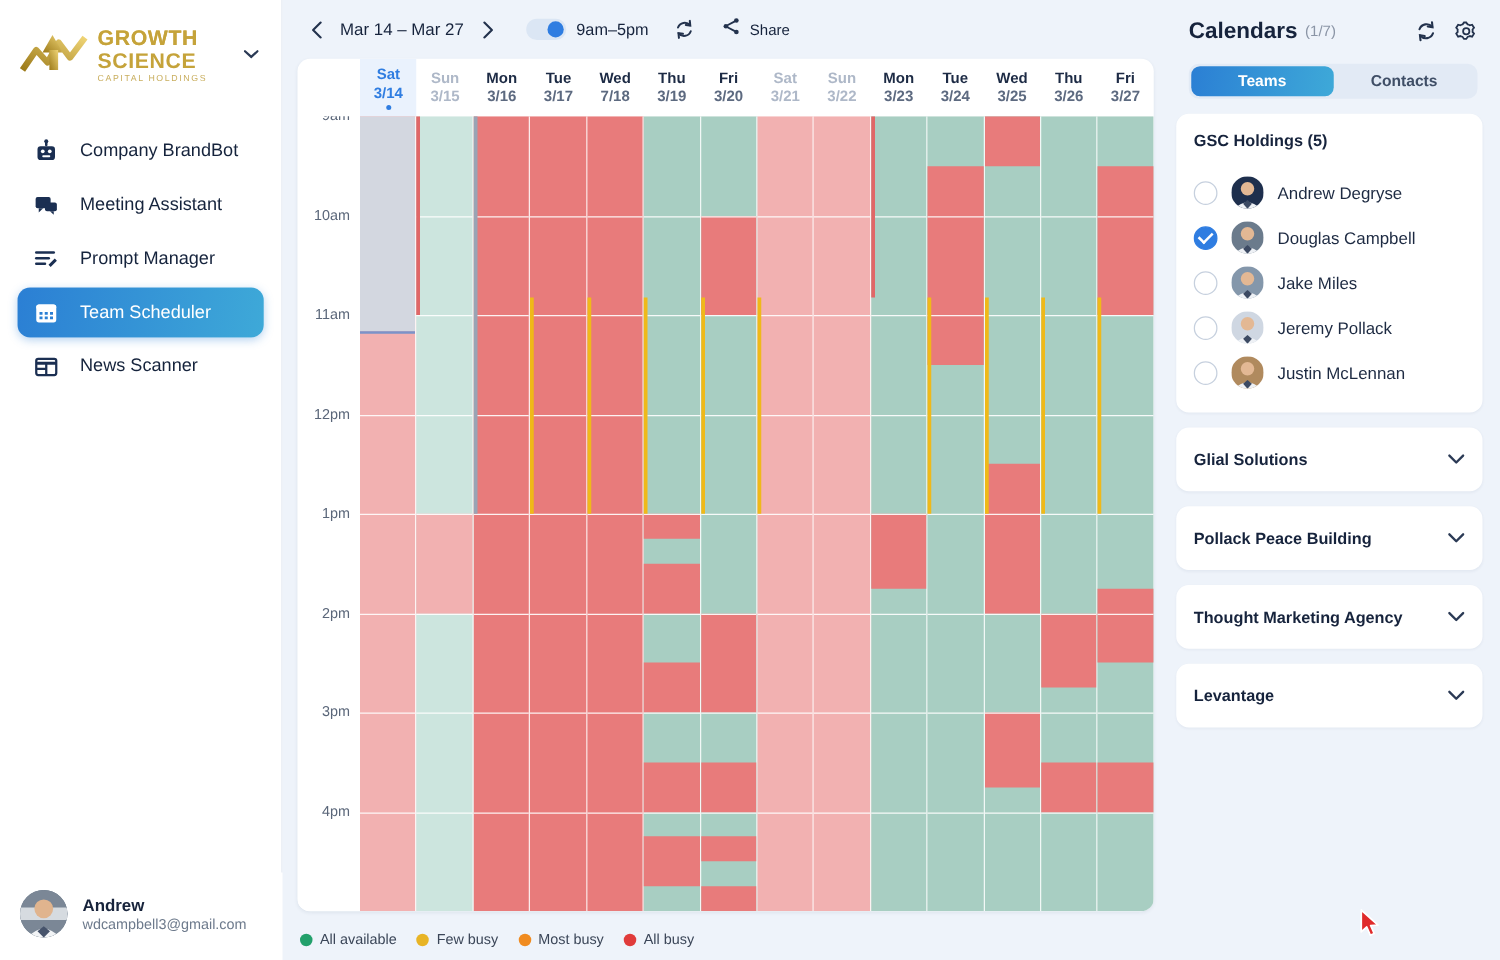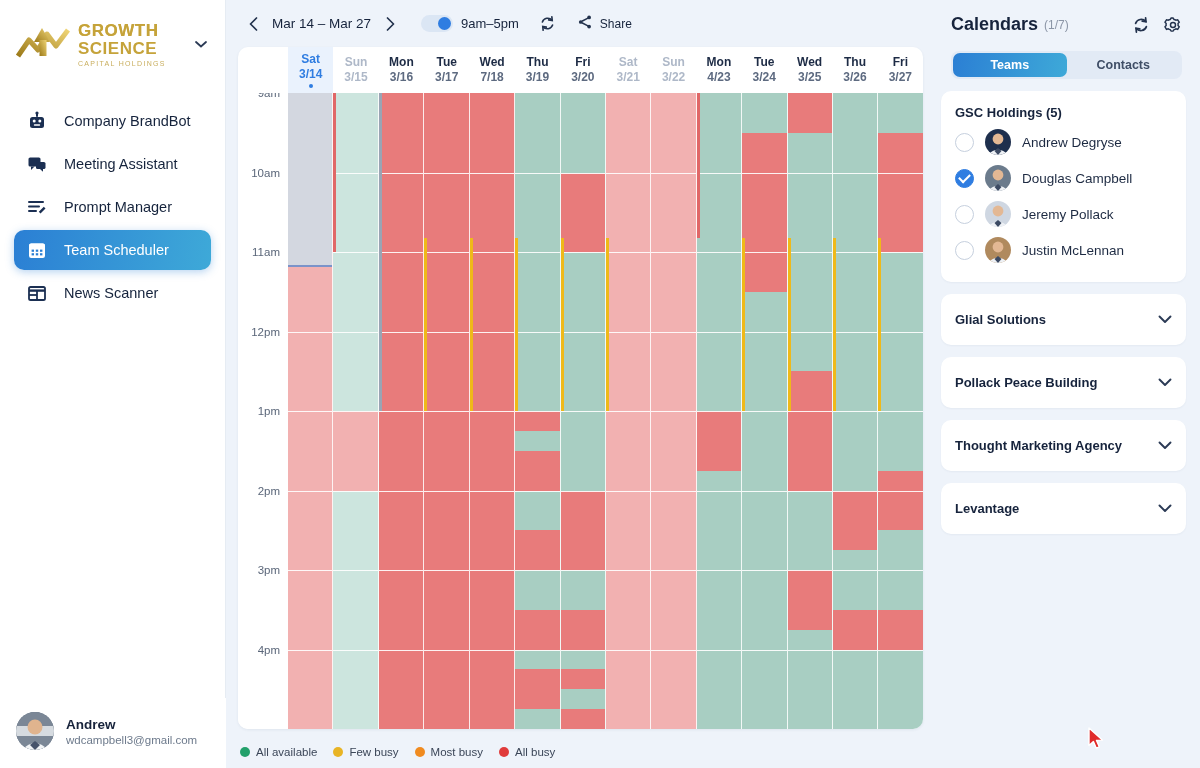--- a/index.html
+++ b/index.html
@@ -102,21 +102,21 @@
   .rtitle { font-size: 18px; font-weight: bold; color: #16233c; }
   .rcount { font-size: 12px; color: #8b95a6; margin-left: 6px; font-weight: normal; }
   .ricons { margin-left: auto; display: flex; gap: 14px; align-items: center; color: #2b3a55; }
   .ricon { cursor: pointer; display: flex; }
   .segmented { margin-top: 16px; height: 28px; background: #e2eaf5; border-radius: 8px; display: flex; padding: 2px; }
   .seg { flex: 1 1 0; display: flex; align-items: center; justify-content: center; font-size: 12.5px;
          font-weight: bold; color: #3f4e66; border-radius: 7px; cursor: pointer; }
   .seg.active { background: linear-gradient(100deg,#2b7fd4,#3ea9d8); color: #fff; }
 
   .card { background: #fff; border-radius: 10px; padding: 14px 14px; box-shadow: 0 1px 2px rgba(30,50,90,.05); }
-  .grp-title { font-size: 13px; font-weight: bold; color: #16233c; margin-bottom: 4px; }
+  .grp-title { font-size: 13px; font-weight: bold; color: #16233c; margin-bottom: 16px; }
   .member { display: flex; align-items: center; gap: 11px; padding: 5px 0; cursor: pointer; }
   .check { width: 19px; height: 19px; border-radius: 50%; border: 1.6px solid #c6d0de; flex: 0 0 19px;
            display: flex; align-items: center; justify-content: center; }
   .check.on { background: #2f7de1; border-color: #2f7de1; }
   .check.on:after { content: ""; width: 9px; height: 5px; border-left: 2px solid #fff; border-bottom: 2px solid #fff;
                     transform: rotate(-45deg) translate(1px,-1px); }
   .avatar-sm { width: 26px; height: 26px; border-radius: 50%; flex: 0 0 26px; overflow: hidden; position: relative; }
   .mname { font-size: 13.5px; color: #1d2a42; }
   .collapsible { display: flex; align-items: center; padding: 4px 0; cursor: pointer; }
   .collapsible .ct { font-size: 13px; font-weight: bold; color: #16233c; }
@@ -311,21 +311,21 @@
           <div class="dayhead weekend">
             <span class="dw">Sat</span>
             <span class="dd">3/21</span>
           </div>
           <div class="dayhead weekend">
             <span class="dw">Sun</span>
             <span class="dd">3/22</span>
           </div>
           <div class="dayhead">
             <span class="dw">Mon</span>
-            <span class="dd">4/23</span>
+            <span class="dd">3/23</span>
           </div>
           <div class="dayhead">
             <span class="dw">Tue</span>
             <span class="dd">3/24</span>
           </div>
           <div class="dayhead">
             <span class="dw">Wed</span>
             <span class="dd">3/25</span>
           </div>
           <div class="dayhead">
@@ -581,20 +581,30 @@
                 <rect width="26" height="26" fill="#6b7b8c"></rect>
                 <circle cx="13" cy="10" r="5.4" fill="#e3b894"></circle>
                 <path d="M2.5 26 Q13 15.5 23.5 26 Z" fill="#eef1f5"></path>
                 <path d="M9.5 22 L13 26 L16.5 22 L13 19 Z" fill="#3c4a63"></path>
               </svg></span>
             <span class="mname">Douglas Campbell</span>
           </div>
           <div class="member">
             <span class="check"></span>
             <span class="avatar-sm"><svg width="26" height="26" viewBox="0 0 26 26">
+                <rect width="26" height="26" fill="#8497ab"></rect>
+                <circle cx="13" cy="10" r="5.4" fill="#e3b894"></circle>
+                <path d="M2.5 26 Q13 15.5 23.5 26 Z" fill="#eef1f5"></path>
+                <path d="M9.5 22 L13 26 L16.5 22 L13 19 Z" fill="#3c4a63"></path>
+              </svg></span>
+            <span class="mname">Jake Miles</span>
+          </div>
+          <div class="member">
+            <span class="check"></span>
+            <span class="avatar-sm"><svg width="26" height="26" viewBox="0 0 26 26">
                 <rect width="26" height="26" fill="#cfd7e2"></rect>
                 <circle cx="13" cy="10" r="5.4" fill="#e3b894"></circle>
                 <path d="M2.5 26 Q13 15.5 23.5 26 Z" fill="#eef1f5"></path>
                 <path d="M9.5 22 L13 26 L16.5 22 L13 19 Z" fill="#3c4a63"></path>
               </svg></span>
             <span class="mname">Jeremy Pollack</span>
           </div>
           <div class="member">
             <span class="check"></span>
             <span class="avatar-sm"><svg width="26" height="26" viewBox="0 0 26 26">

